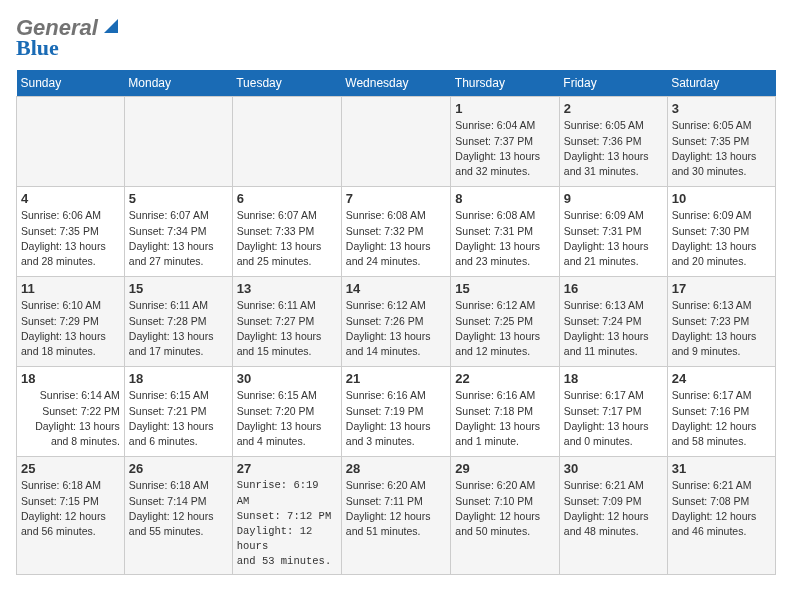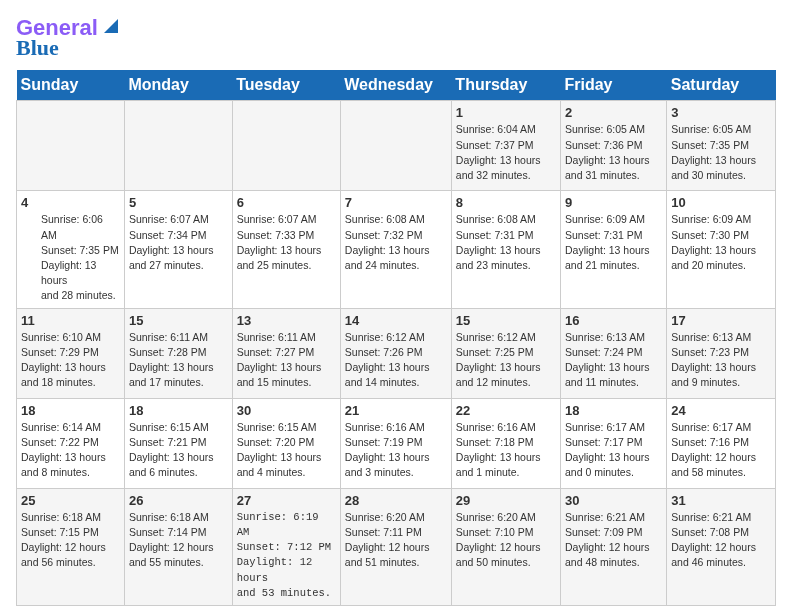--- a/index.html
+++ b/index.html
@@ -20,37 +20,37 @@
       display: flex;
       flex-direction: column;
       align-items: flex-start;
     }
     .logo-text {
       font-size: 22px;
       font-weight: bold;
       color: #333;
       line-height: 1.1;
     }
-    .logo-text span.blue { color: #8b5cf6; }
+    .logo-text span.blue { color: #737373; font-style: italic; }
     .title-block { text-align: right; }
     .month-title { font-size: 38px; font-weight: bold; color: #333; }
     .subtitle { font-size: 16px; color: #555; }
 
     table {
       width: 100%;
       border-collapse: collapse;
       font-size: 11px;
     }
     thead tr th {
       background-color: #1a6bb5;
       color: white;
       padding: 6px 4px;
       text-align: left;
-      font-size: 16px;
-      font-weight: bold;
+      font-size: 12px;
+      font-weight: normal;
     }
     tbody tr td {
       border: 1px solid #ccc;
       vertical-align: top;
       padding: 4px;
       width: 113px;
       height: 90px;
       background: #fff;
     }
     tbody tr:nth-child(odd) td {
@@ -130,21 +130,21 @@
           <span class="day-num">3</span>
           <div class="day-info" style="white-space: pre-line;">Sunrise: 6:05 AM
 Sunset: 7:35 PM
 Daylight: 13 hours
 and 30 minutes.</div>
         </td>
       </tr>
       <tr>
         <td>
           <span class="day-num">4</span>
-          <div class="day-info" style="white-space: pre-line; margin-left: 20px;">Sunrise: 6:06 AM
+          <div class="day-info" style="white-space: pre-line;">Sunrise: 6:06 AM
 Sunset: 7:35 PM
 Daylight: 13 hours
 and 28 minutes.</div>
         </td>
         <td>
           <span class="day-num">5</span>
           <div class="day-info" style="white-space: pre-line;">Sunrise: 6:07 AM
 Sunset: 7:34 PM
 Daylight: 13 hours
 and 27 minutes.</div>
@@ -232,21 +232,21 @@
           <span class="day-num">17</span>
           <div class="day-info" style="white-space: pre-line;">Sunrise: 6:13 AM
 Sunset: 7:23 PM
 Daylight: 13 hours
 and 9 minutes.</div>
         </td>
       </tr>
       <tr>
         <td>
           <span class="day-num">18</span>
-          <div class="day-info" style="white-space: pre-line;">Sunrise: 6:14 AM
+          <div class="day-info" style="white-space: pre-line; text-align: right;">Sunrise: 6:14 AM
 Sunset: 7:22 PM
 Daylight: 13 hours
 and 8 minutes.</div>
         </td>
         <td>
           <span class="day-num">18</span>
           <div class="day-info" style="white-space: pre-line;">Sunrise: 6:15 AM
 Sunset: 7:21 PM
 Daylight: 13 hours
 and 6 minutes.</div>

